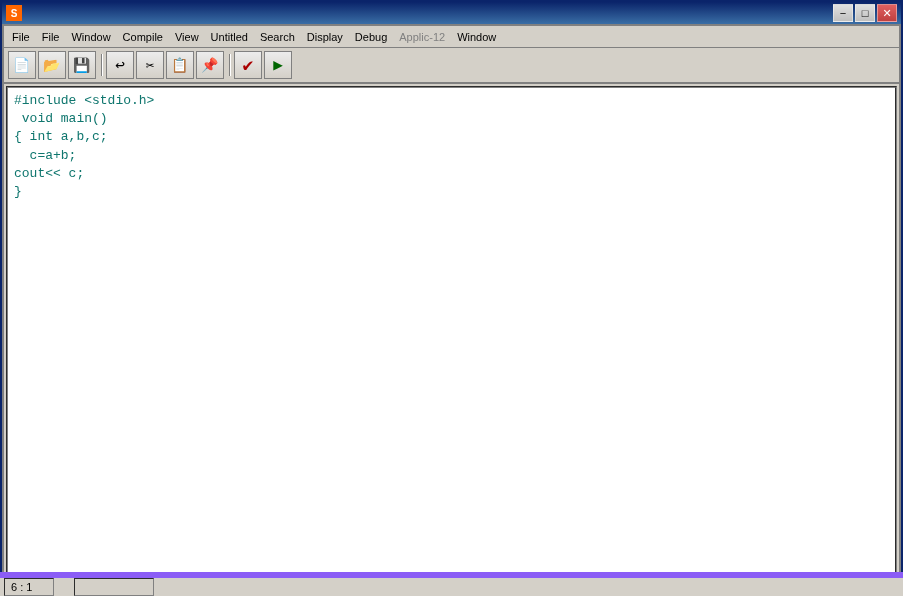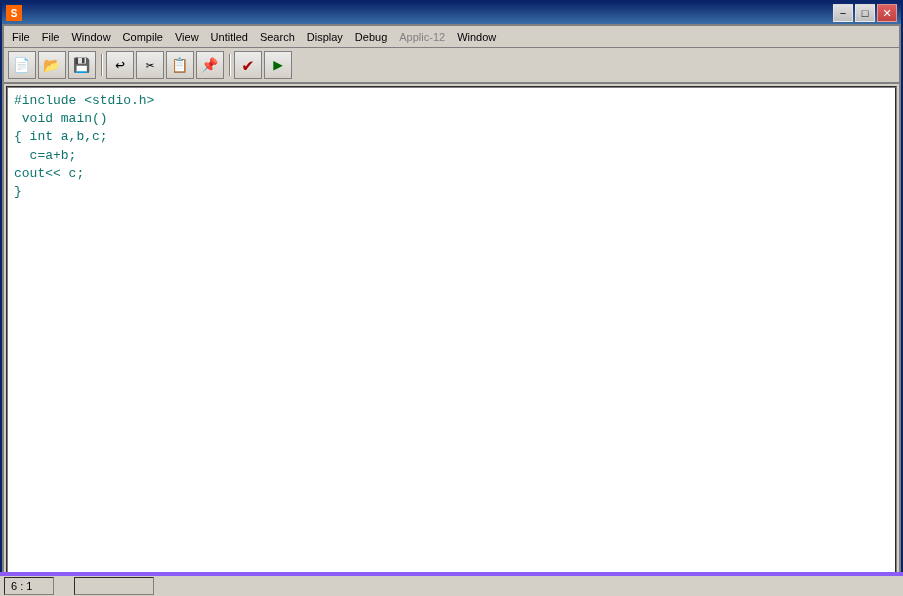--- a/index.html
+++ b/index.html
@@ -140,21 +140,21 @@
       font-size: 13px;
       line-height: 1.4;
       white-space: pre;
       color: #0f766e;
       min-height: 400px;
     }
 
     
     .status-bar {
       background: #d4d0c8;
-      border-top: 4px solid #8b5cf6;
+      border-top: 6px solid #8b5cf6;
       height: 24px;
       display: flex;
       align-items: center;
       padding: 0 4px;
       gap: 20px;
       font-family: 'Tahoma', Arial, sans-serif;
       font-size: 11px;
       position: absolute;
       bottom: 0;
       left: 0;

